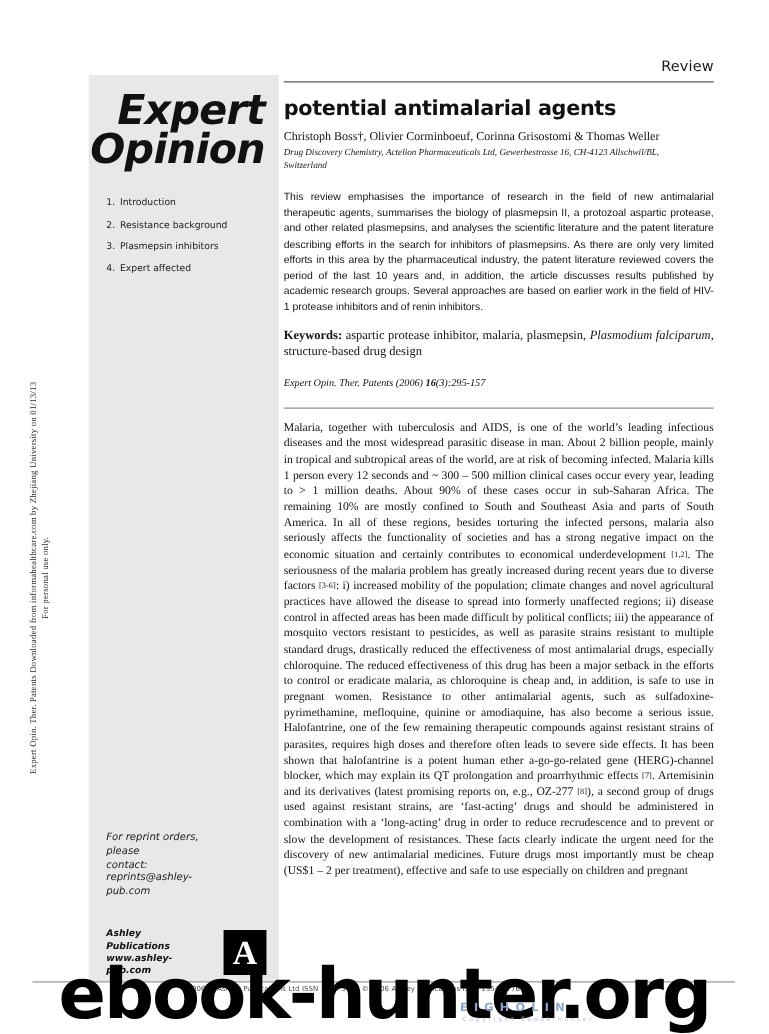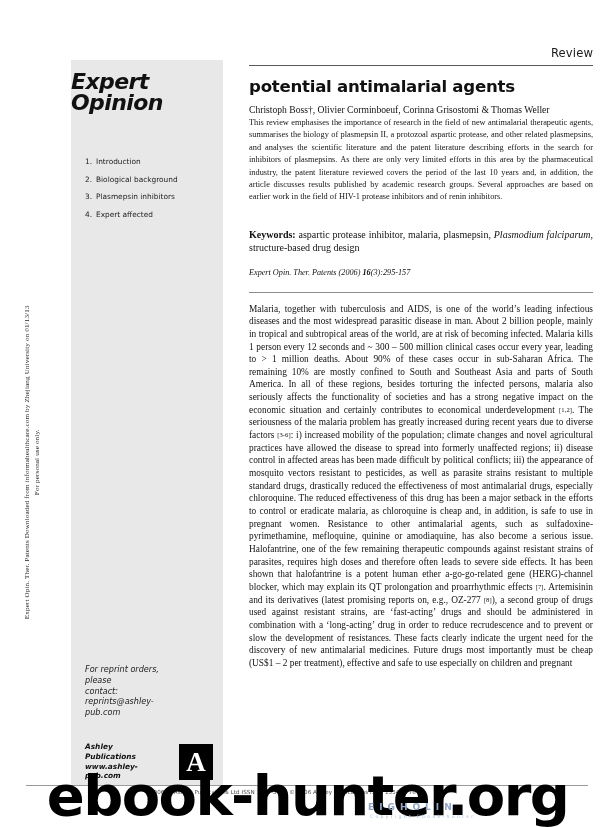--- a/index.html
+++ b/index.html
@@ -45,25 +45,26 @@
   #sidebar-panel {
     position: absolute;
     left: 71px; top: 60px;
     width: 152px; height: 725px;
     background: #e8e8e8;
   }
   #brand {
     position: absolute;
     left: 71px; top: 72px;
     width: 152px;
+    text-align: right;
     padding-right: 11px;
     font-family: "DejaVu Sans", sans-serif;
     font-style: italic;
     font-weight: 700;
-    font-size: 22px;
+    font-size: 33px;
     line-height: 0.94;
     color: #111;
     letter-spacing: -0.6px;
   }
   #brand .l1 { display:block; }
   #brand .l2 { display:block; }
 
   #toc {
     position: absolute;
     left: 71px; top: 158px;
@@ -131,21 +132,21 @@
     font-family: "Liberation Serif", serif;
     font-size: 27px;
     font-weight: 700;
     line-height: 30px;
     text-align: center;
   }
 
   
   #content {
     position: absolute;
-    left: 249px; top: 46px;
+    left: 227px; top: 46px;
     width: 344px;
   }
   #review-tag {
     text-align: right;
     font-family: "DejaVu Sans", sans-serif;
     font-size: 11.6px;
     color: #1b1b1b;
     margin-bottom: 5px;
     letter-spacing: 0.01em;
   }
@@ -175,26 +176,26 @@
     font-family: "Liberation Serif", serif;
     font-style: italic;
     font-size: 7.3px;
     line-height: 1.42;
     color: #111;
     margin-bottom: 14px;
   }
   #affiliation span { display:block; }
 
   #abstract {
-    font-family: Liberation Serif, serif;
+    font-family: Liberation Sans, sans-serif;
     font-size: 8.35px;
     line-height: 1.495;
     text-align: justify;
     color: #141414;
-    margin-bottom: 24px;
+    margin-bottom: 11px;
   }
 
   #keywords {
     font-family: "Liberation Serif", serif;
     font-size: 10px;
     line-height: 1.33;
     color: #111;
     margin-bottom: 13px;
     text-align: justify;
   }
@@ -314,21 +315,21 @@
     <span class="l2">Opinion</span>
   </div>
 
   <div id="toc">
     <div class="toc-item">
       <span class="toc-num">1.</span>
       <span class="toc-label">Introduction</span>
     </div>
     <div class="toc-item">
       <span class="toc-num">2.</span>
-      <span class="toc-label">Biological background</span>
+      <span class="toc-label">Resistance background</span>
     </div>
     <div class="toc-item">
       <span class="toc-num">3.</span>
       <span class="toc-label">Plasmepsin inhibitors</span>
     </div>
     <div class="toc-item">
       <span class="toc-num">4.</span>
       <span class="toc-label">Expert affected</span>
     </div>
   </div>
@@ -353,20 +354,24 @@
 
     <div id="review-tag">Review</div>
     <div class="rule-top"></div>
 
     <h1 id="title">
       <span class="l2">potential antimalarial agents</span>
     </h1>
 
     <div id="authors">Christoph Boss†, Olivier Corminboeuf, Corinna Grisostomi &amp; Thomas Weller</div>
 
+    <div id="affiliation">
+      <span>Drug Discovery Chemistry, Actelion Pharmaceuticals Ltd, Gewerbestrasse 16, CH-4123 Allschwil/BL,</span>
+      <span>Switzerland</span>
+    </div>
 
     <div id="abstract">This review emphasises the importance of research in the field of new antimalarial therapeutic agents, summarises the biology of plasmepsin II, a protozoal aspartic protease, and other related plasmepsins, and analyses the scientific literature and the patent literature describing efforts in the search for inhibitors of plasmepsins. As there are only very limited efforts in this area by the pharmaceutical industry, the patent literature reviewed covers the period of the last 10 years and, in addition, the article discusses results published by academic research groups. Several approaches are based on earlier work in the field of HIV-1 protease inhibitors and of renin inhibitors.</div>
 
     <div id="keywords">
       <b>Keywords:</b><span> aspartic protease inhibitor, malaria, plasmepsin, </span><i>Plasmodium falciparum</i><span>, structure-based drug design</span>
     </div>
 
     <div id="citation">
       <span>Expert Opin. Ther. Patents (2006) </span><b>16</b><span>(3):295-157</span>
     </div>

